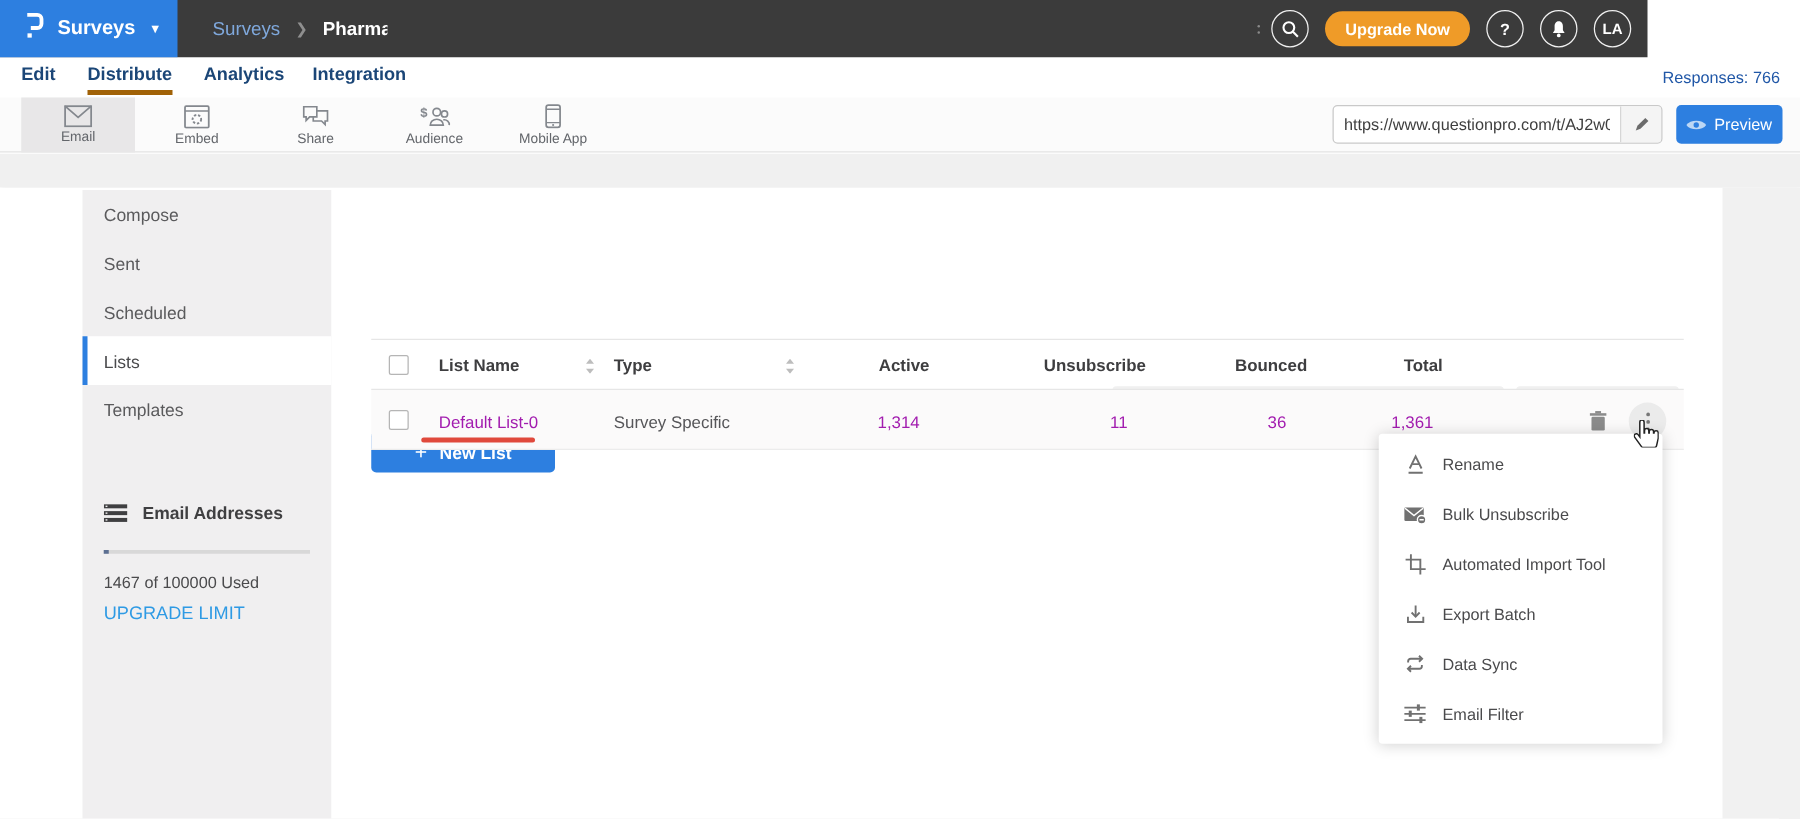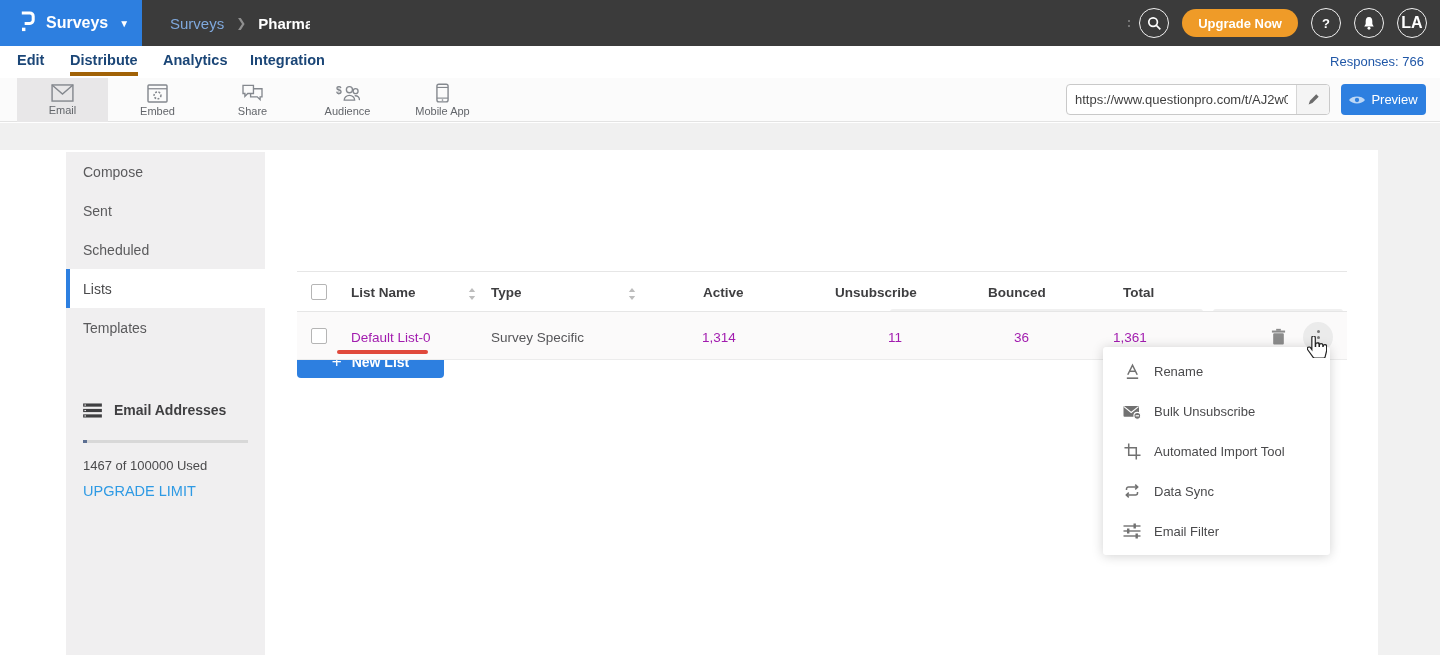--- a/index.html
+++ b/index.html
@@ -1,20 +1,20 @@
 <!DOCTYPE html>
 <html><head>
 <meta charset="utf-8">
 <style>
   * { margin:0; padding:0; box-sizing:border-box; }
   body { font-family:"Liberation Sans", sans-serif; background:#f1f1f1; }
   #app { position:relative; width:1440px; height:655px; background:#ffffff; overflow:hidden; }
 
   
-  .topbar { position:absolute; left:0; top:0; width:1440px; height:46px; background:#3b3b3b; }
+  .topbar { position:absolute; left:0; top:0; width:1318px; height:46px; background:#3b3b3b; }
   .logo-block { position:absolute; left:0; top:0; width:142px; height:46px; background:#2d7fe0;
     display:flex; align-items:center; padding-left:18px; gap:9px; cursor:pointer; }
   .logo-block .product { color:#fff; font-size:16px; font-weight:bold; }
   .logo-block .caret { color:#fff; font-size:10px; margin-left:2px; }
   .breadcrumb { position:absolute; left:170px; top:0; height:46px; display:flex; align-items:center; gap:12px; font-size:15px; }
   .breadcrumb .root { color:#7fa8dc; cursor:pointer; }
   .breadcrumb .sep { color:#8f8f8f; font-size:12px; }
   .breadcrumb .current { color:#ffffff; font-weight:bold; max-width:52px; overflow:hidden; white-space:nowrap;text-align:right; }
   .topbar-right { position:absolute; right:0; top:0; height:46px; display:flex; align-items:center; }
   .tb-dots { width:3px; margin-right:8px; display:flex; flex-direction:column; gap:3px; }
@@ -131,21 +131,21 @@
         </svg>
       </span>
       <button class="upgrade-btn" style="margin-left:0;">Upgrade Now</button>
       <span class="circle-btn mr14">?</span>
       <span class="circle-btn mr14">
         <svg width="14" height="15" viewBox="0 0 16 17">
           <path d="M8 1 C5.2 1 4.2 3.4 4.2 5.8 v3.4 L2.6 11.8 h10.8 L11.8 9.2 V5.8 C11.8 3.4 10.8 1 8 1z" fill="#fff"></path>
           <circle cx="8" cy="14" r="1.7" fill="#fff"></circle>
         </svg>
       </span>
-      <span class="circle-btn mr14" style="font-size:16px;">LA</span>
+      <span class="circle-btn mr14" style="font-size:12px;">LA</span>
     </div>
   </div>
 
   <div class="tabbar">
     <span class="tab" style="left:17px;">Edit</span>
     <span class="tab active" style="left:70px;">Distribute</span>
     <span class="tab" style="left:163px;">Analytics</span>
     <span class="tab" style="left:250px;">Integration</span>
     <span class="responses">Responses: 766</span>
   </div>
@@ -342,20 +342,30 @@
       <span class="ic">
         <svg width="17" height="17" viewBox="0 0 18 18">
           <path d="M5 0.5 V13 H17.5" fill="none" stroke="#717171" stroke-width="1.6"></path>
           <path d="M0.5 5 H13 V17.5" fill="none" stroke="#717171" stroke-width="1.6"></path>
         </svg>
       </span>
       <span class="lbl">Automated Import Tool</span>
     </div>
     <div class="ctx-item">
       <span class="ic">
+        <svg width="17" height="17" viewBox="0 0 18 18">
+          <line x1="9" y1="1.5" x2="9" y2="10.5" stroke="#717171" stroke-width="1.6"></line>
+          <path d="M5.6 7.4 L9 10.9 L12.4 7.4" fill="none" stroke="#717171" stroke-width="1.6"></path>
+          <path d="M2.5 11 V15.5 H15.5 V11" fill="none" stroke="#717171" stroke-width="1.6"></path>
+        </svg>
+      </span>
+      <span class="lbl">Export Batch</span>
+    </div>
+    <div class="ctx-item">
+      <span class="ic">
         <svg width="18" height="16" viewBox="0 0 18 16">
           <path d="M3.5 7 V6 a2 2 0 0 1 2 -2 H14.5 M12.2 1.6 L14.7 4 L12.2 6.4" fill="none" stroke="#717171" stroke-width="1.5"></path>
           <path d="M14.5 9 V10 a2 2 0 0 1 -2 2 H3.5 M5.8 9.6 L3.3 12 L5.8 14.4" fill="none" stroke="#717171" stroke-width="1.5"></path>
         </svg>
       </span>
       <span class="lbl">Data Sync</span>
     </div>
     <div class="ctx-item">
       <span class="ic">
         <svg width="18" height="16" viewBox="0 0 18 16">

